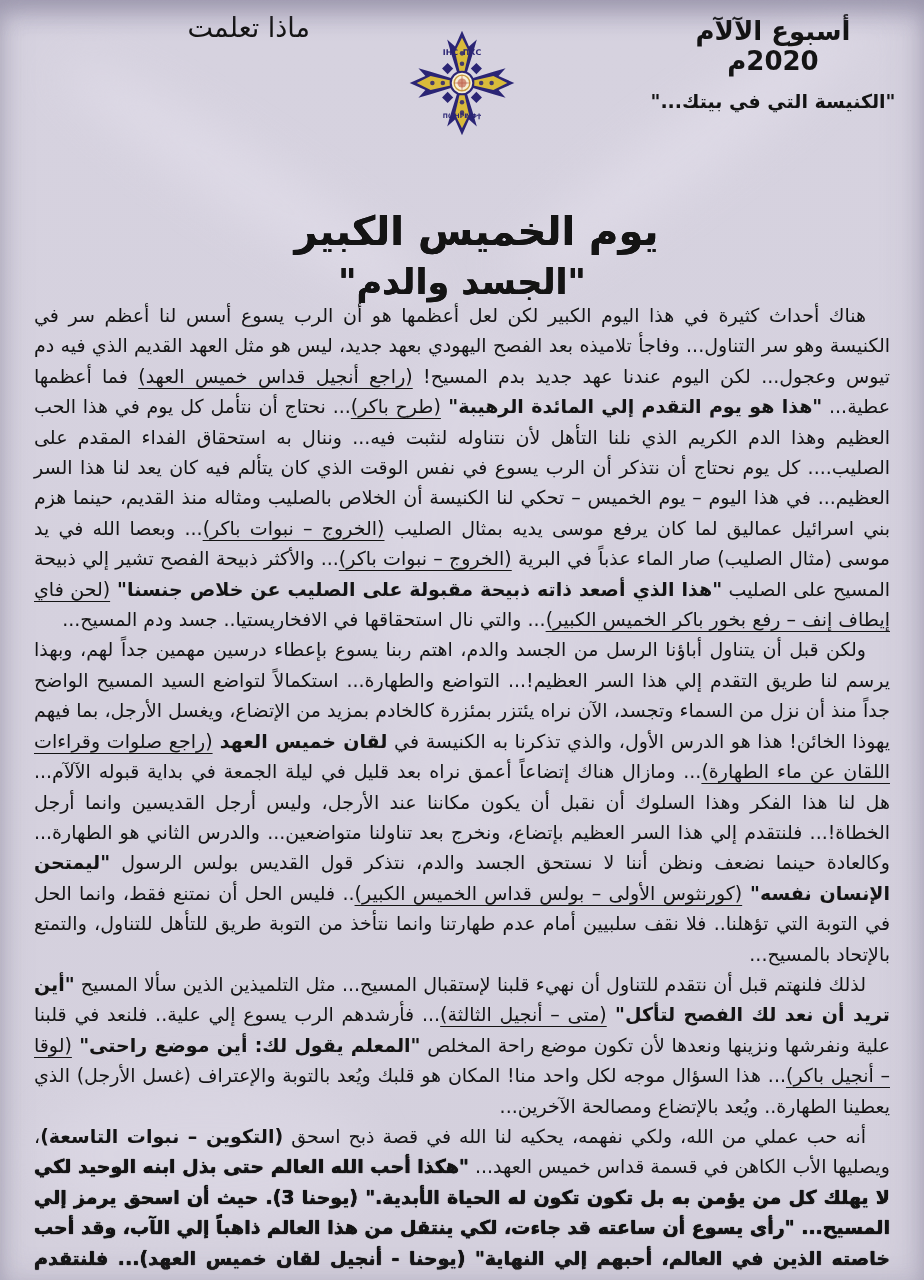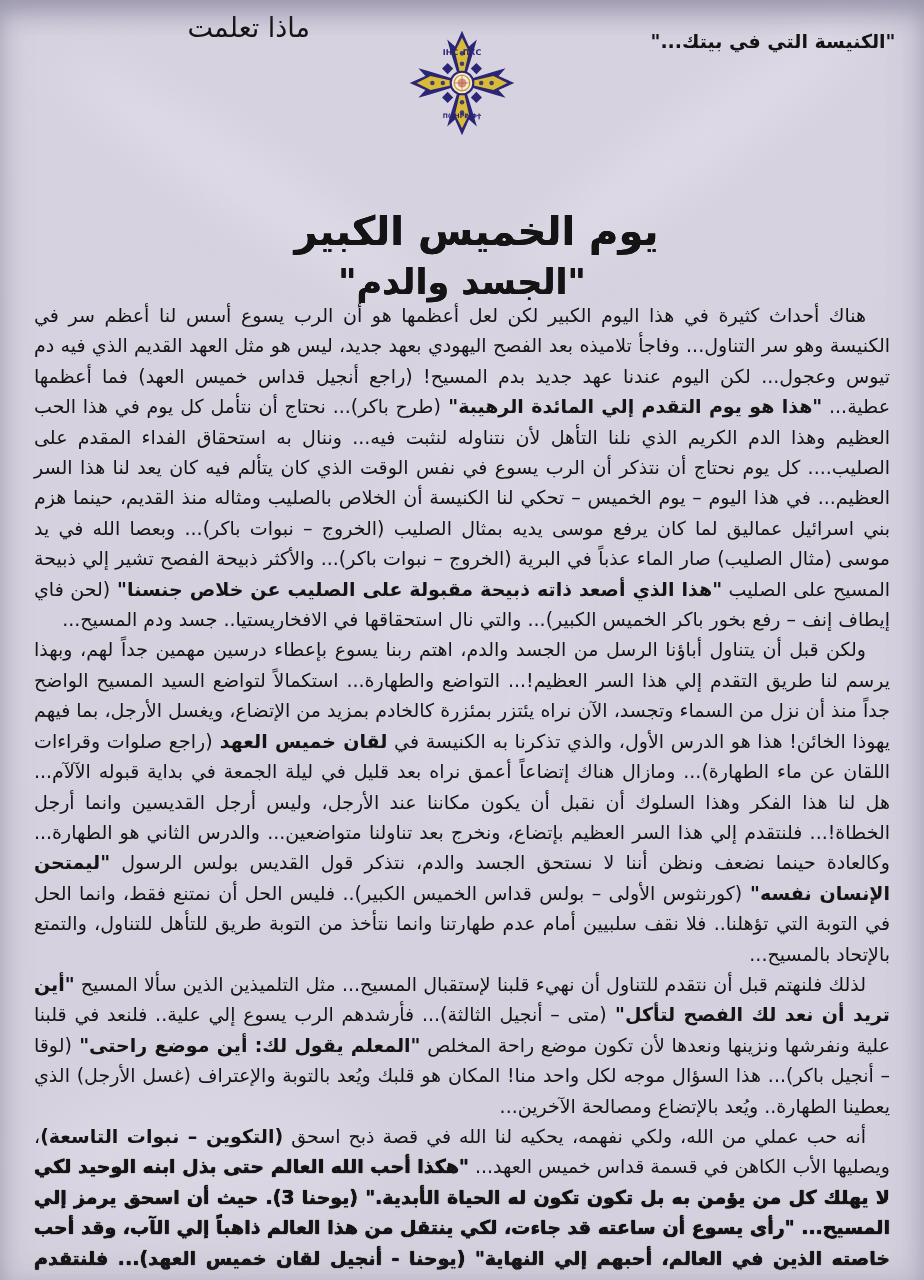--- a/index.html
+++ b/index.html
@@ -28,34 +28,35 @@
 
   .title{position:absolute;top:208px;left:0;width:100%;text-align:center;}
   .title .t1{font-size:40px;font-weight:bold;text-shadow:0 0 .6px #000;padding-left:29px;}
   .title .t2{font-size:35px;font-weight:bold;margin-top:8px;text-shadow:0 0 .6px #000;}
 
   .body-text{position:absolute;top:300px;right:34px;left:34px;text-align:justify;
     font-size:19px;line-height:30.4px;}
   .para{margin:0;text-indent:24px;}
   .run-n{}
   .run-b{font-weight:bold;}
-  .run-u{text-underline-offset:5px;text-decoration-thickness:1.4px;}
+  .run-u{text-decoration:underline;text-underline-offset:5px;text-decoration-thickness:1.4px;}
   .run-h{font-weight:bold;text-shadow:0 0 .7px #000,0 0 .7px #000;letter-spacing:-.2px;}
 </style>
 </head>
 <body>
 
 <div class="page">
 
   <div class="wm a1"></div>
   <div class="wm a2"></div>
   <div class="wm torso"></div>
   <div class="wm foot"></div>
 
   <div class="hdr-right">
+    <div class="l1">أسبوع الآلآم 2020م</div>
     <div class="l2">"الكنيسة التي في بيتك..."</div>
   </div>
 
   <div class="hdr-left">
     <div class="l1">ماذا تعلمت</div>
   </div>
 
   <div class="logo">
     <svg width="122" height="126" viewBox="-70 -72 140 144">
       <g fill="#2b2575">

